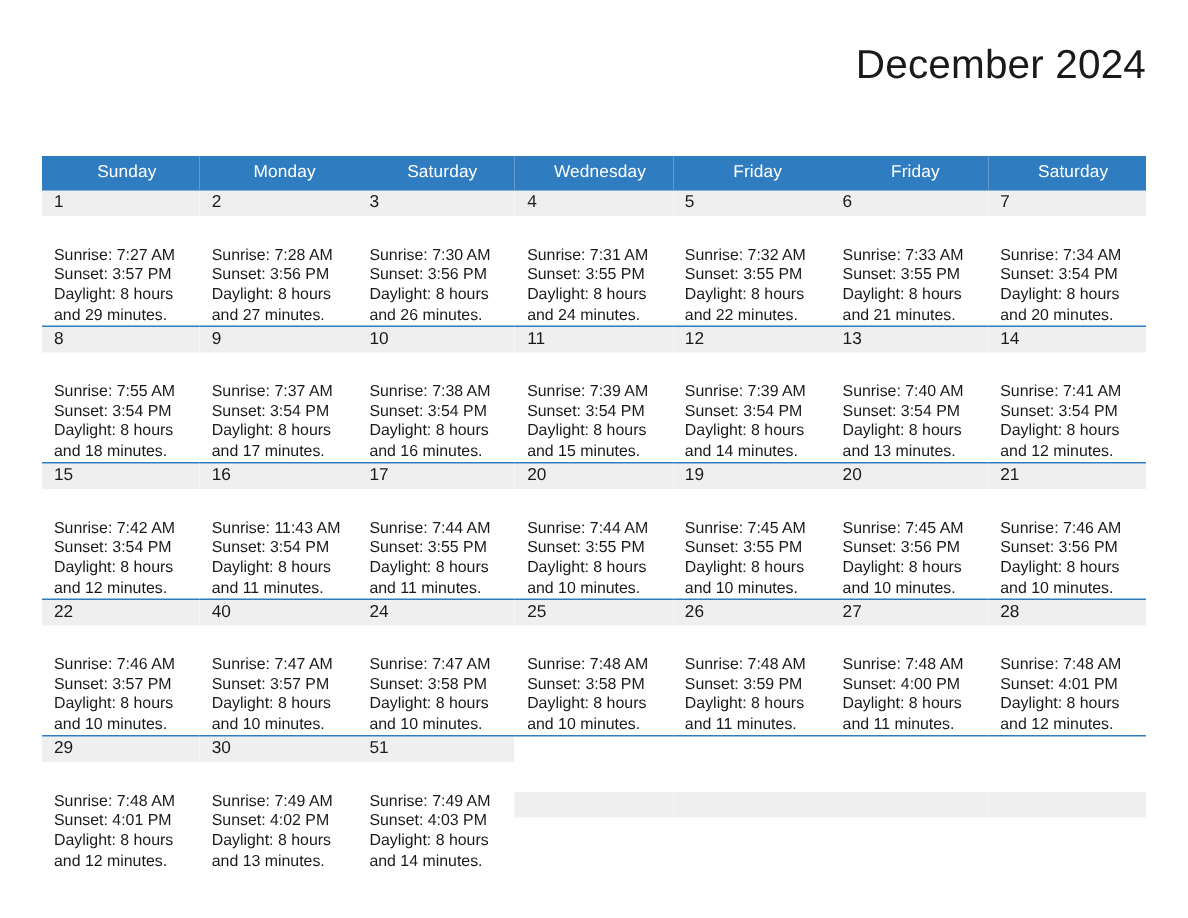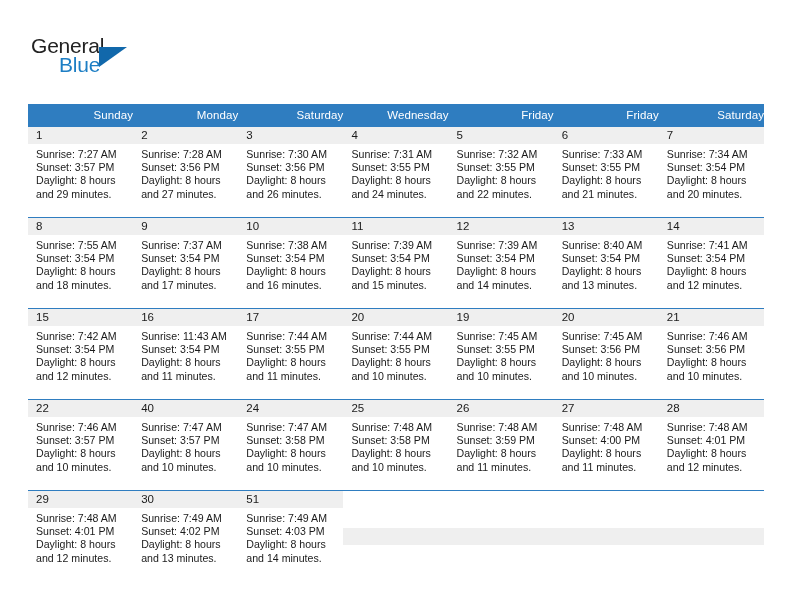--- a/index.html
+++ b/index.html
@@ -95,21 +95,21 @@
   table.cal {
     width: 736px;
     border-collapse: collapse;
     table-layout: fixed;
   }
   table.cal th {
     background: #2f7dc0;
     color: #ffffff;
     font-size: 11.5px;
     font-weight: normal;
-    text-align: right;
+    text-align: center;
     padding: 5px 0 5px 8px;
     height: 11px;
     letter-spacing: 0.1px;
   }
   td.daycell {
     vertical-align: top;
     padding: 0;
     border-top: 1px solid #2f7dc0;
     height: 90px;
     background: #ffffff;
@@ -124,43 +124,39 @@
   }
   .numbar {
     background: #efefef;
     height: 17px;
     line-height: 17px;
     padding-left: 8px;
     font-size: 11.5px;
     color: #1a1a1a;
   }
   .details {
-    padding: 4px 6px 0 8px;
+    padding: 20px 6px 0 8px;
     font-size: 10.6px;
     line-height: 13.2px;
     color: #1a1a1a;
   }
   .details div {
     white-space: nowrap;
   }
 </style>
 </head>
 <body>
 
 <div class="page">
 
   <div class="header">
 
-    <div class="brand">
-      <span class="brand-general">General</span>
-      <span class="brand-tri"></span>
-      <span class="brand-blue">Blue</span>
-    </div>
 
     <div class="title-block">
+      <div class="cal-title">December 2024</div>
     </div>
 
   </div>
 
   <div class="calendar">
     <table class="cal">
       <thead>
         <tr>
           <th>Sunday</th>
           <th>Monday</th>
@@ -279,21 +275,21 @@
               <div class="details">
                 <div>Sunrise: 7:39 AM</div>
                 <div>Sunset: 3:54 PM</div>
                 <div>Daylight: 8 hours</div>
                 <div>and 14 minutes.</div>
               </div>
             </td>
             <td class="daycell">
               <div class="numbar">13</div>
               <div class="details">
-                <div>Sunrise: 8:40 AM</div>
+                <div>Sunrise: 7:40 AM</div>
                 <div>Sunset: 3:54 PM</div>
                 <div>Daylight: 8 hours</div>
                 <div>and 13 minutes.</div>
               </div>
             </td>
             <td class="daycell">
               <div class="numbar">14</div>
               <div class="details">
                 <div>Sunrise: 7:41 AM</div>
                 <div>Sunset: 3:54 PM</div>

